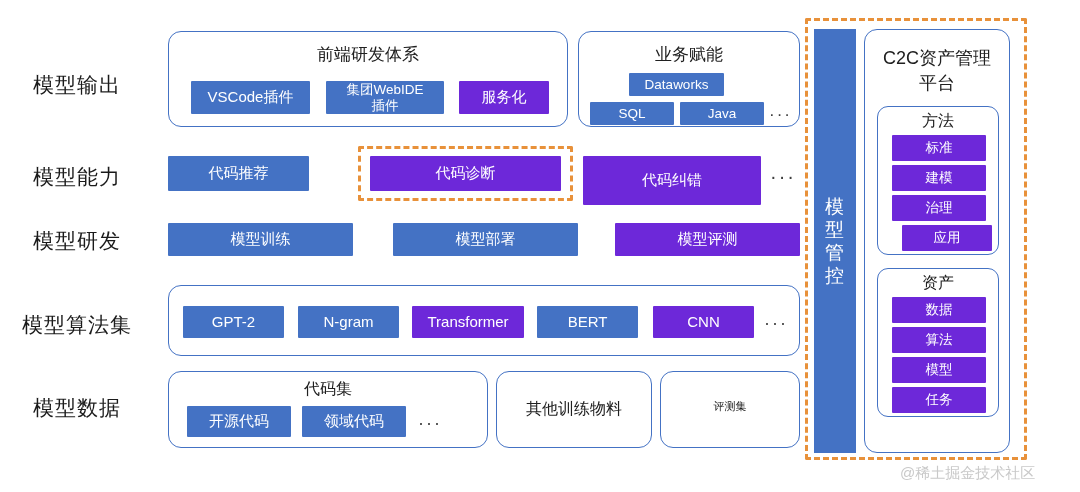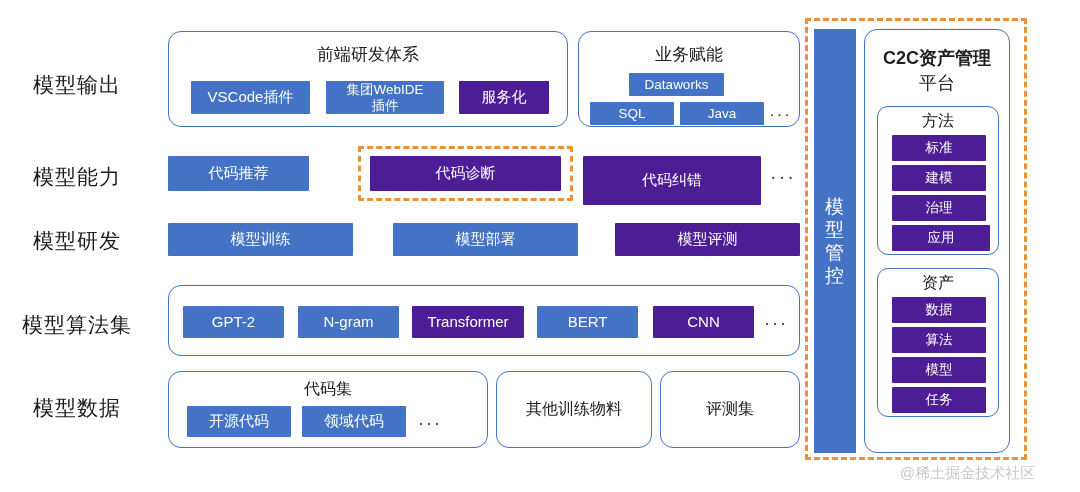--- a/index.html
+++ b/index.html
@@ -49,21 +49,21 @@
     align-items:center;
     justify-content:center;
     text-align:center;
     color:#ffffff;
     font-size:15px;
     line-height:1.12;
     border-radius:1px;
     white-space:pre-line;
   }
   .chip.blue{background:#4472C4;}
-  .chip.gray{background:#4c1d95;}
+  .chip.gray{background:#6d28d9;}
   .chip.small{font-size:13.5px;}
 
   .ellipsis{
     position:absolute;
     color:#3f3f3f;
     font-size:20px;
     letter-spacing:2px;
     line-height:1;
     white-space:nowrap;
   }
@@ -153,42 +153,42 @@
     <div class="chip blue" style="left:18px;top:34px;width:104px;height:31px;">开源代码</div>
     <div class="chip blue" style="left:133px;top:34px;width:104px;height:31px;">领域代码</div>
     <div class="ellipsis" style="left:249px;top:42px;font-size:18px;">···</div>
   </div>
 
   <div class="group-box" style="left:496px;top:371px;width:156px;height:77px;">
     <div class="group-title" style="top:27px;font-size:16px;">其他训练物料</div>
   </div>
 
   <div class="group-box" style="left:660px;top:371px;width:140px;height:77px;">
-    <div class="group-title" style="top:27px;font-size:16px;">评测集</div>
+    <div class="group-title" style="top:27px;font-size:11px;">评测集</div>
   </div>
 
   <div class="dashed" style="left:805px;top:18px;width:222px;height:442px;"></div>
 
   <div class="vbar" style="left:814px;top:29px;width:42px;height:424px;">
     <span>模</span>
     <span>型</span>
     <span>管</span>
     <span>控</span>
   </div>
 
   <div class="group-box" style="left:864px;top:29px;width:146px;height:424px;">
-    <div class="group-title" style="top:16px;font-size:18px;font-weight:bold;">C2C资产管理</div>
+    <div class="group-title" style="top:16px;font-size:18px;">C2C资产管理</div>
     <div class="group-title" style="top:41px;font-size:18px;">平台</div>
 
     <div class="group-box" style="left:12px;top:76px;width:122px;height:149px;border-radius:11px;">
       <div class="group-title" style="top:4px;font-size:16px;">方法</div>
       <div class="chip gray small" style="left:14px;top:28px;width:94px;height:26px;">标准</div>
       <div class="chip gray small" style="left:14px;top:58px;width:94px;height:26px;">建模</div>
       <div class="chip gray small" style="left:14px;top:88px;width:94px;height:26px;">治理</div>
-      <div class="chip gray small" style="left:14px;top:118px;width:98px;height:26px;">应用</div>
+      <div class="chip gray small" style="left:24px;top:118px;width:90px;height:26px;">应用</div>
     </div>
 
     <div class="group-box" style="left:12px;top:238px;width:122px;height:149px;border-radius:11px;">
       <div class="group-title" style="top:4px;font-size:16px;">资产</div>
       <div class="chip gray small" style="left:14px;top:58px;width:94px;height:26px;">算法</div>
       <div class="chip gray small" style="left:14px;top:28px;width:94px;height:26px;">数据</div>
       <div class="chip gray small" style="left:14px;top:88px;width:94px;height:26px;">模型</div>
       <div class="chip gray small" style="left:14px;top:118px;width:94px;height:26px;">任务</div>
     </div>
   </div>

